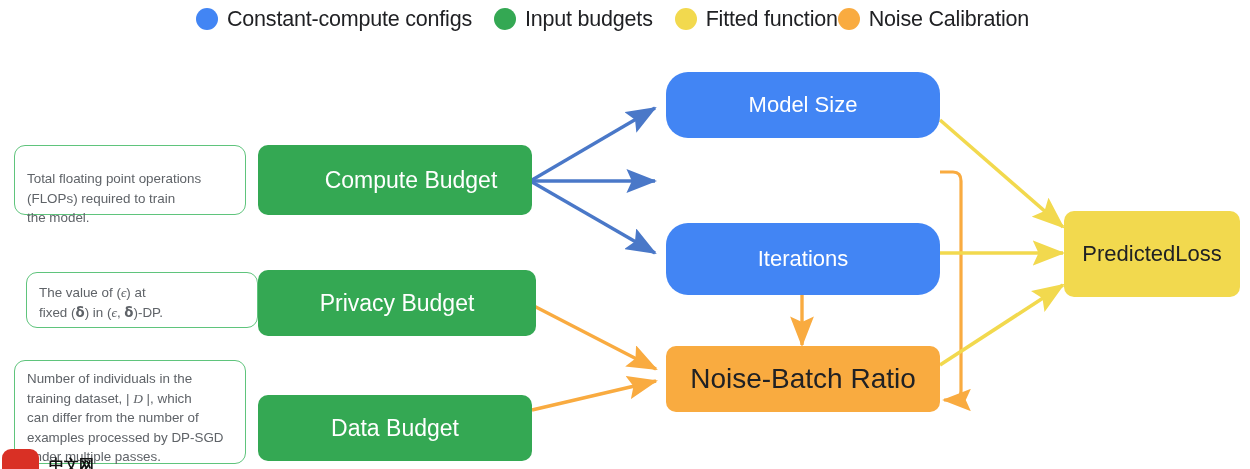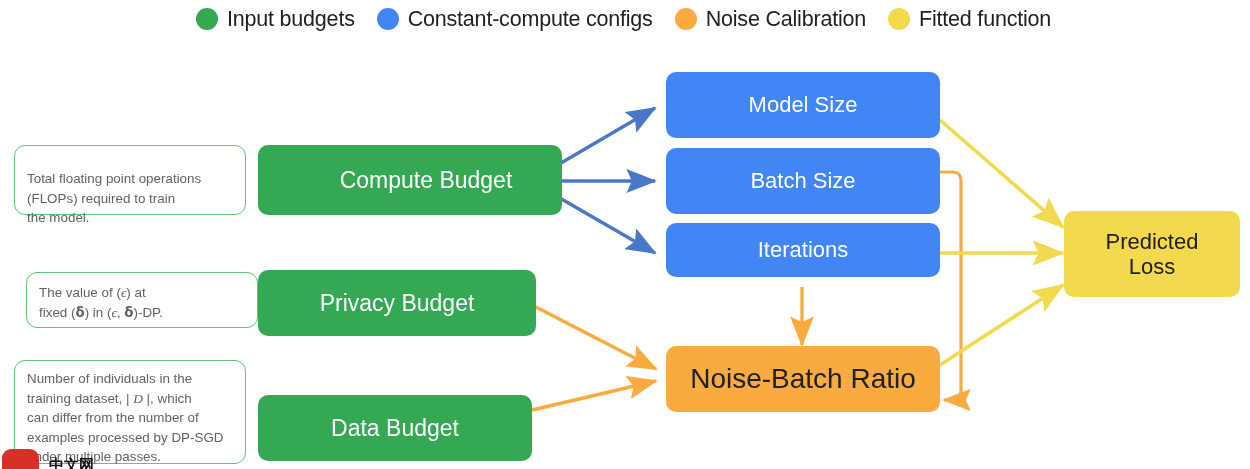--- a/index.html
+++ b/index.html
@@ -22,21 +22,21 @@
   
   #arrows{position:absolute;left:0;top:0;width:1250px;height:469px;}
 
   
   .node{
     position:absolute;border-radius:10px;
     display:flex;align-items:center;justify-content:center;
     text-align:center;line-height:1.15;box-sizing:border-box;
   }
   .node.green{background:#34A853;color:#ffffff;font-size:23px;}
-  .node.blue{background:#4285F4;color:#ffffff;font-size:22px;}
+  .node.blue{background:#4285F4;color:#ffffff;font-size:22px;border-radius:22px;}
   .node.orange{background:#F9AB40;color:#202124;font-size:28px;}
   .node.yellow{background:#F2D94E;color:#202124;font-size:22px;}
 
   
   .callout{
     position:absolute;box-sizing:border-box;
     border:1.6px solid #5FC47C;border-radius:11px;background:#ffffff;
     color:#5F6368;font-size:13.4px;line-height:1.46;
     padding:23px 11px 9px 12px;
   }
@@ -60,34 +60,34 @@
     padding-left:6px;
   }
 </style>
 </head>
 <body>
 
 <div id="stage">
 
   <div class="legend">
     <div class="legend-item">
-      <span class="legend-dot" style="background:#34A853"></span>
-      <span class="legend-label">Input budgets</span>
-    </div>
-    <div class="legend-item">
       <span class="legend-dot" style="background:#4285F4"></span>
       <span class="legend-label">Constant-compute configs</span>
     </div>
     <div class="legend-item">
-      <span class="legend-dot" style="background:#F9AB40"></span>
-      <span class="legend-label">Noise Calibration</span>
+      <span class="legend-dot" style="background:#34A853"></span>
+      <span class="legend-label">Input budgets</span>
     </div>
     <div class="legend-item" style="margin-right:0">
       <span class="legend-dot" style="background:#F2D94E"></span>
       <span class="legend-label">Fitted function</span>
+    </div>
+    <div class="legend-item">
+      <span class="legend-dot" style="background:#F9AB40"></span>
+      <span class="legend-label">Noise Calibration</span>
     </div>
   </div>
 
   <svg id="arrows" viewBox="0 0 1250 469">
     <defs>
       <marker id="ah-blue" markerWidth="9" markerHeight="7" refX="8.4" refY="3.5" orient="auto" markerUnits="strokeWidth">
         <path d="M0,0 L9,3.5 L0,7 L1.6,3.5 z" fill="#4a78c8"></path>
       </marker>
       <marker id="ah-orange" markerWidth="9" markerHeight="7" refX="8.4" refY="3.5" orient="auto" markerUnits="strokeWidth">
         <path d="M0,0 L9,3.5 L0,7 L1.6,3.5 z" fill="#F9AB40"></path>
@@ -148,45 +148,42 @@
   </div>
 
   <div class="callout" style="left:14px;top:360px;width:232px;height:104px;padding-top:8px;">
     <span>Number of individuals in the</span><br>
     <span>training dataset, | </span><span class="mi">D</span><span> |, which</span><br>
     <span>can differ from the number of</span><br>
     <span>examples processed by DP-SGD</span><br>
     <span>under multiple passes.</span>
   </div>
 
-  <div class="node green" style="left:258px;top:145px;width:304px;height:70px;padding-left:32px;">
+  <div class="node green" style="left:258px;top:145px;width:274px;height:70px;padding-left:32px;">
     <span>Compute Budget</span>
   </div>
   <div class="node green" style="left:258px;top:270px;width:278px;height:66px;">
     <span>Privacy Budget</span>
   </div>
   <div class="node green" style="left:258px;top:395px;width:274px;height:66px;">
     <span>Data Budget</span>
   </div>
 
   <div class="node blue" style="left:666px;top:72px;width:274px;height:66px;">
     <span>Model Size</span>
   </div>
-  <div class="node blue" style="left:666px;top:148px;width:274px;height:66px;">
-    <span>Batch Size</span>
-  </div>
-  <div class="node blue" style="left:666px;top:223px;width:274px;height:54px;">
+  <div class="node blue" style="left:666px;top:223px;width:274px;height:72px;">
     <span>Iterations</span>
   </div>
 
   <div class="node orange" style="left:666px;top:346px;width:274px;height:66px;">
     <span>Noise-Batch Ratio</span>
   </div>
 
-  <div class="node yellow" style="left:1064px;top:211px;width:176px;height:86px;flex-direction:column;">
+  <div class="node yellow" style="left:1064px;top:211px;width:176px;height:86px;">
     <span>Predicted</span>
     <span>Loss</span>
   </div>
 
   <div class="watermark">
     <span class="wm-php">php</span>
     <span class="wm-cn">中文网</span>
   </div>
 
 </div>

